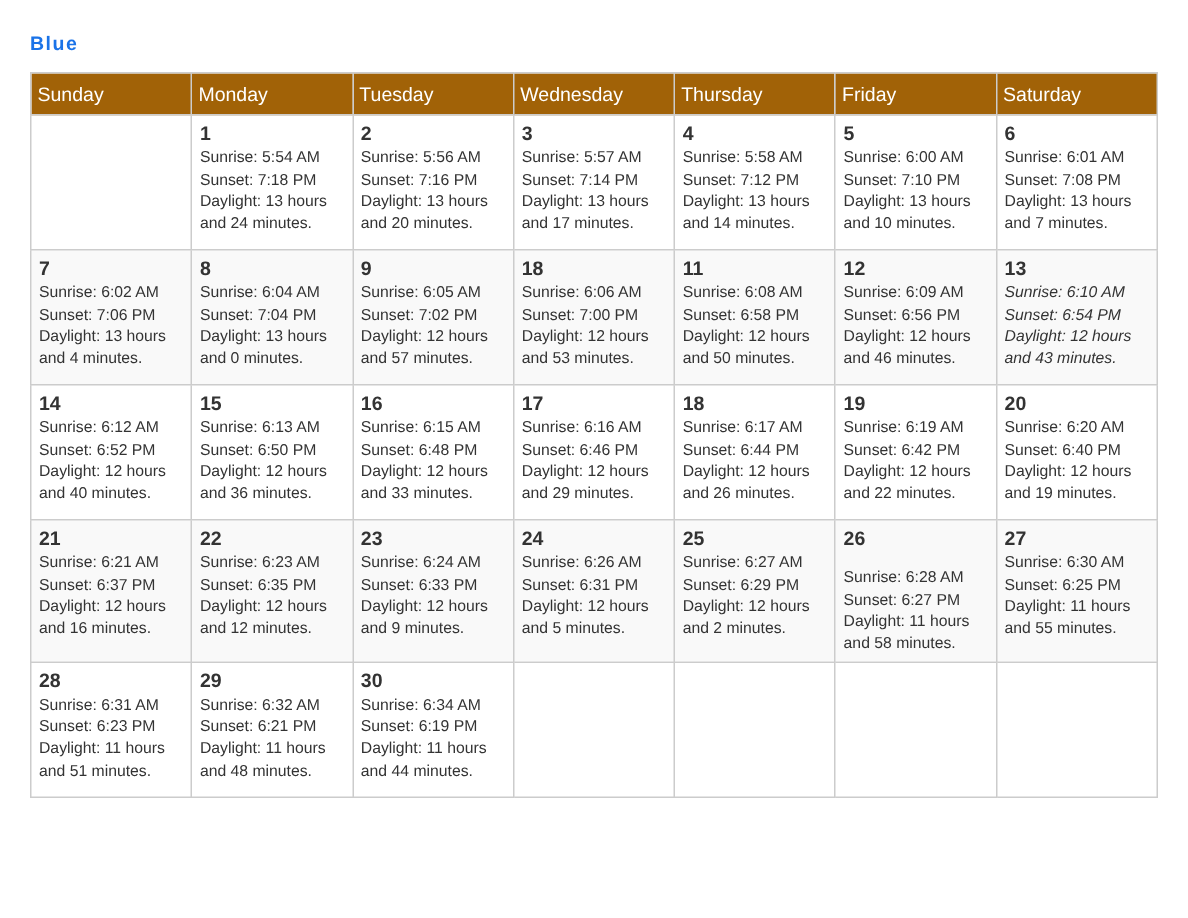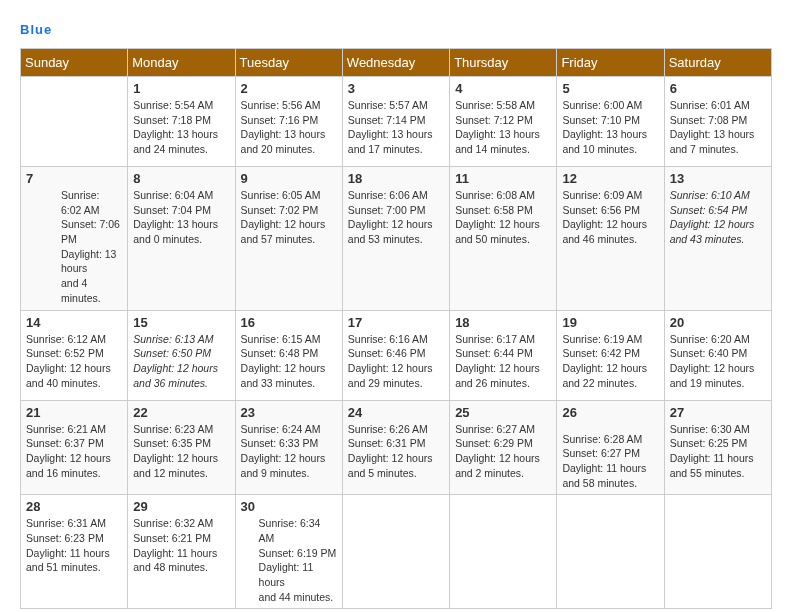--- a/index.html
+++ b/index.html
@@ -147,21 +147,21 @@
           <div class="day-number">6</div>
           <div class="day-info" style="white-space: pre-line;">Sunrise: 6:01 AM
 Sunset: 7:08 PM
 Daylight: 13 hours
 and 7 minutes.</div>
         </td>
       </tr>
       <tr>
         <td>
           <div class="day-number">7</div>
-          <div class="day-info" style="white-space: pre-line; margin-left: 35px;">Sunrise: 6:02 AM
+          <div class="day-info" style="white-space: pre-line;">Sunrise: 6:02 AM
 Sunset: 7:06 PM
 Daylight: 13 hours
 and 4 minutes.</div>
         </td>
         <td>
           <div class="day-number">8</div>
           <div class="day-info" style="white-space: pre-line;">Sunrise: 6:04 AM
 Sunset: 7:04 PM
 Daylight: 13 hours
 and 0 minutes.</div>
@@ -205,21 +205,21 @@
       <tr>
         <td>
           <div class="day-number">14</div>
           <div class="day-info" style="white-space: pre-line;">Sunrise: 6:12 AM
 Sunset: 6:52 PM
 Daylight: 12 hours
 and 40 minutes.</div>
         </td>
         <td>
           <div class="day-number">15</div>
-          <div class="day-info" style="white-space: pre-line; font-style: italic;">Sunrise: 6:13 AM
+          <div class="day-info" style="white-space: pre-line;">Sunrise: 6:13 AM
 Sunset: 6:50 PM
 Daylight: 12 hours
 and 36 minutes.</div>
         </td>
         <td>
           <div class="day-number">16</div>
           <div class="day-info" style="white-space: pre-line;">Sunrise: 6:15 AM
 Sunset: 6:48 PM
 Daylight: 12 hours
 and 33 minutes.</div>
@@ -314,21 +314,21 @@
         </td>
         <td>
           <div class="day-number">29</div>
           <div class="day-info" style="white-space: pre-line;">Sunrise: 6:32 AM
 Sunset: 6:21 PM
 Daylight: 11 hours
 and 48 minutes.</div>
         </td>
         <td>
           <div class="day-number">30</div>
-          <div class="day-info" style="white-space: pre-line; margin-left: 18px;">Sunrise: 6:34 AM
+          <div class="day-info" style="white-space: pre-line;">Sunrise: 6:34 AM
 Sunset: 6:19 PM
 Daylight: 11 hours
 and 44 minutes.</div>
         </td>
         <td class="empty"></td>
         <td class="empty"></td>
         <td class="empty"></td>
         <td class="empty"></td>
       </tr>
     </tbody>

